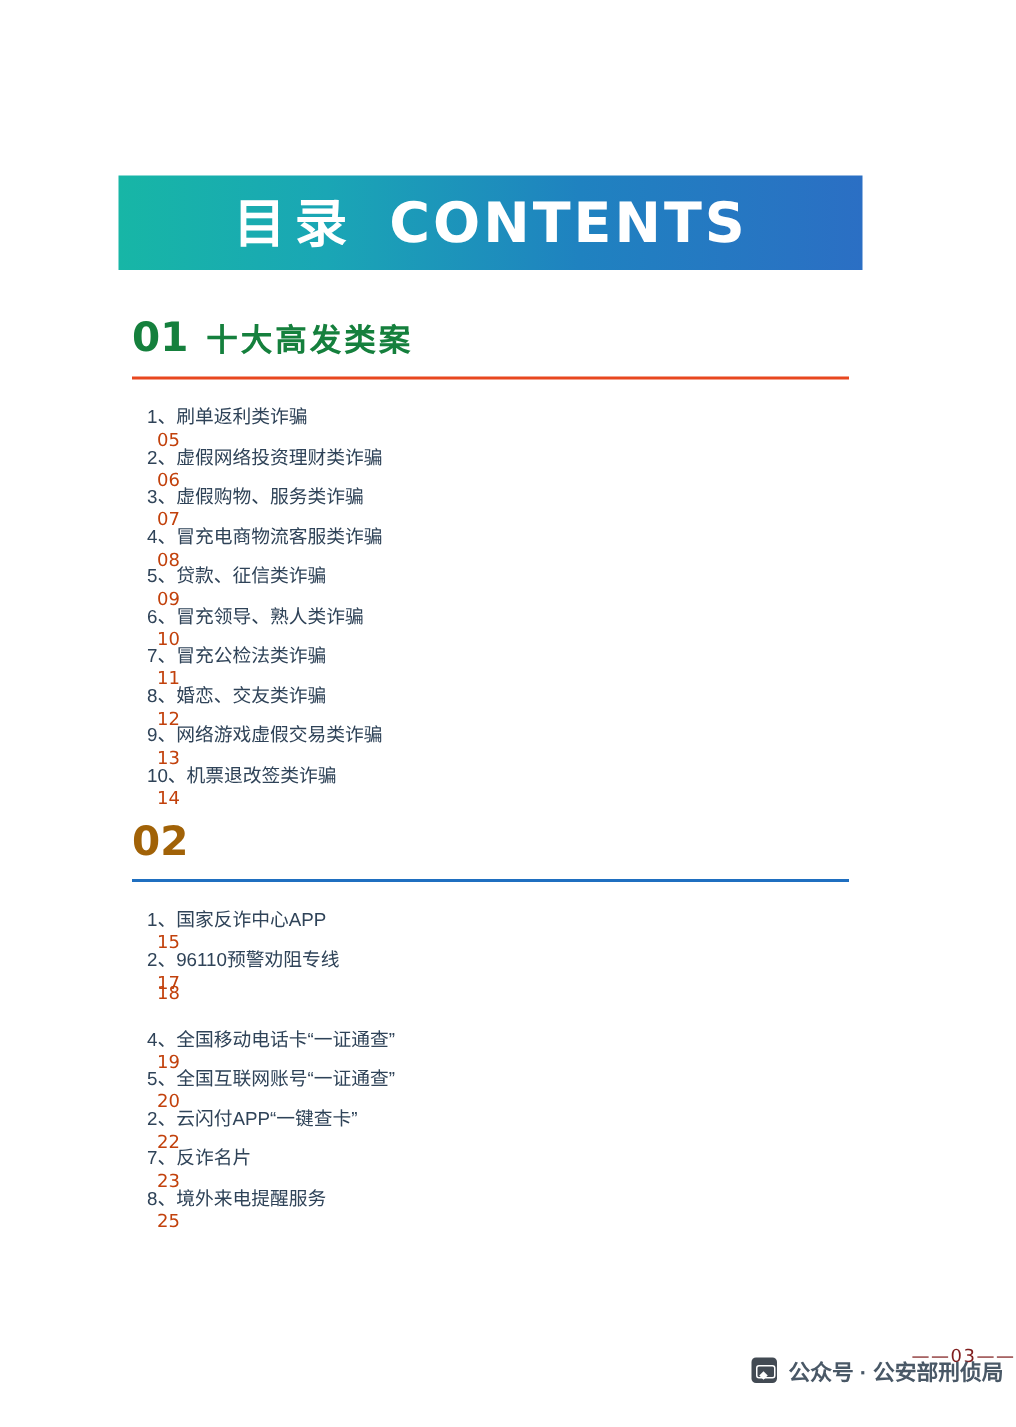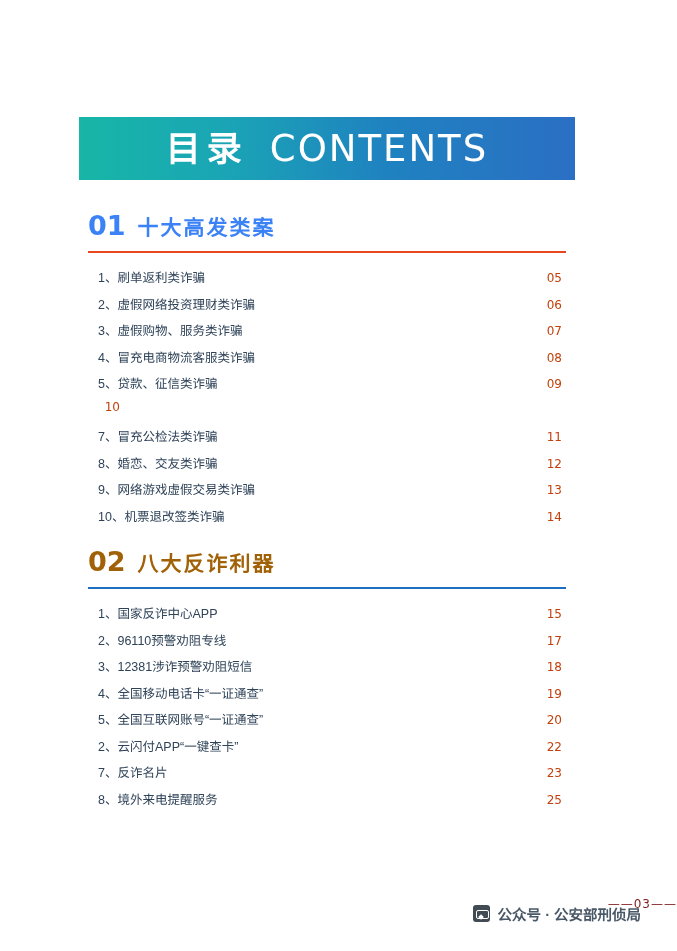--- a/index.html
+++ b/index.html
@@ -40,21 +40,21 @@
     color: #ffffff;
   }
   .banner-cn {
     font-size: 35px;
     font-weight: bold;
     letter-spacing: 6px;
     line-height: 1;
   }
   .banner-en {
     font-size: 37px;
-    font-weight: 400;
+    font-weight: 700;
     letter-spacing: 2px;
     line-height: 1;
     font-family: "DejaVu Sans", "Liberation Sans", sans-serif;
   }
 
   
   .section {
     position: absolute;
     left: 88px;
     width: 478px;
@@ -79,37 +79,38 @@
     font-weight: bold;
     font-family: Liberation Mono, monospace;
     letter-spacing: 2px;
     line-height: 1;
   }
   .sec-rule {
     height: 2px;
     width: 100%;
     margin-top: 5px;
   }
-  #section-0 .sec-num, #section-0 .sec-title { color: #3b82f6; }
+  #section-0 .sec-num, #section-0 .sec-title { color: #15803d; }
   #section-0 .sec-rule { background: #e8471f; }
   #section-1 .sec-num, #section-1 .sec-title { color: #a16207; }
   #section-1 .sec-rule { background: #1f6fc0; }
 
   
   .toc-list {
     margin-top: 14px;
   }
   .toc-row {
     display: flex;
     align-items: baseline;
     justify-content: space-between;
     height: 26.5px;
     font-size: 12.5px;
     color: #2f4358;
     padding-left: 10px;
+    flex-direction: column;
   }
   .toc-label {
     white-space: nowrap;
   }
   .toc-page {
     font-size: 12px;
     color: #c2410c;
     font-family: "DejaVu Sans", "Liberation Sans", sans-serif;
     min-width: 22px;
     text-align: right;
@@ -123,21 +124,21 @@
     right: 0;
     top: 897px;
     text-align: right;
     font-size: 12px;
     color: #7f1d1d;
     letter-spacing: 1px;
     font-family: "DejaVu Sans", "Liberation Sans", sans-serif;
   }
   .watermark {
     position: absolute;
-    right: 36px;
+    right: 8px;
     top: 903px;
     display: flex;
     align-items: center;
     gap: 8px;
     color: #3a4a5a;
     font-size: 14.5px;
     font-weight: bold;
     opacity: 0.92;
   }
   .wm-logo {
@@ -202,20 +203,21 @@
       </div>
       <div class="toc-row">
         <span class="toc-label">4、冒充电商物流客服类诈骗</span>
         <span class="toc-page">08</span>
       </div>
       <div class="toc-row">
         <span class="toc-label">5、贷款、征信类诈骗</span>
         <span class="toc-page">09</span>
       </div>
       <div class="toc-row">
+        <span class="toc-label">6、冒充领导、熟人类诈骗</span>
         <span class="toc-page">10</span>
       </div>
       <div class="toc-row">
         <span class="toc-label">7、冒充公检法类诈骗</span>
         <span class="toc-page">11</span>
       </div>
       <div class="toc-row">
         <span class="toc-label">8、婚恋、交友类诈骗</span>
         <span class="toc-page">12</span>
       </div>
@@ -226,34 +228,32 @@
       <div class="toc-row">
         <span class="toc-label">10、机票退改签类诈骗</span>
         <span class="toc-page">14</span>
       </div>
     </div>
   </div>
 
   <div class="section" id="section-1">
     <div class="section-head">
       <span class="sec-num">02</span>
-      <span class="sec-title">八大反诈利器</span>
     </div>
     <div class="sec-rule"></div>
     <div class="toc-list">
       <div class="toc-row">
         <span class="toc-label">1、国家反诈中心APP</span>
         <span class="toc-page">15</span>
       </div>
       <div class="toc-row">
         <span class="toc-label">2、96110预警劝阻专线</span>
         <span class="toc-page">17</span>
       </div>
       <div class="toc-row">
-        <span class="toc-label">3、12381涉诈预警劝阻短信</span>
         <span class="toc-page">18</span>
       </div>
       <div class="toc-row">
         <span class="toc-label">4、全国移动电话卡“一证通查”</span>
         <span class="toc-page">19</span>
       </div>
       <div class="toc-row">
         <span class="toc-label">5、全国互联网账号“一证通查”</span>
         <span class="toc-page">20</span>
       </div>

